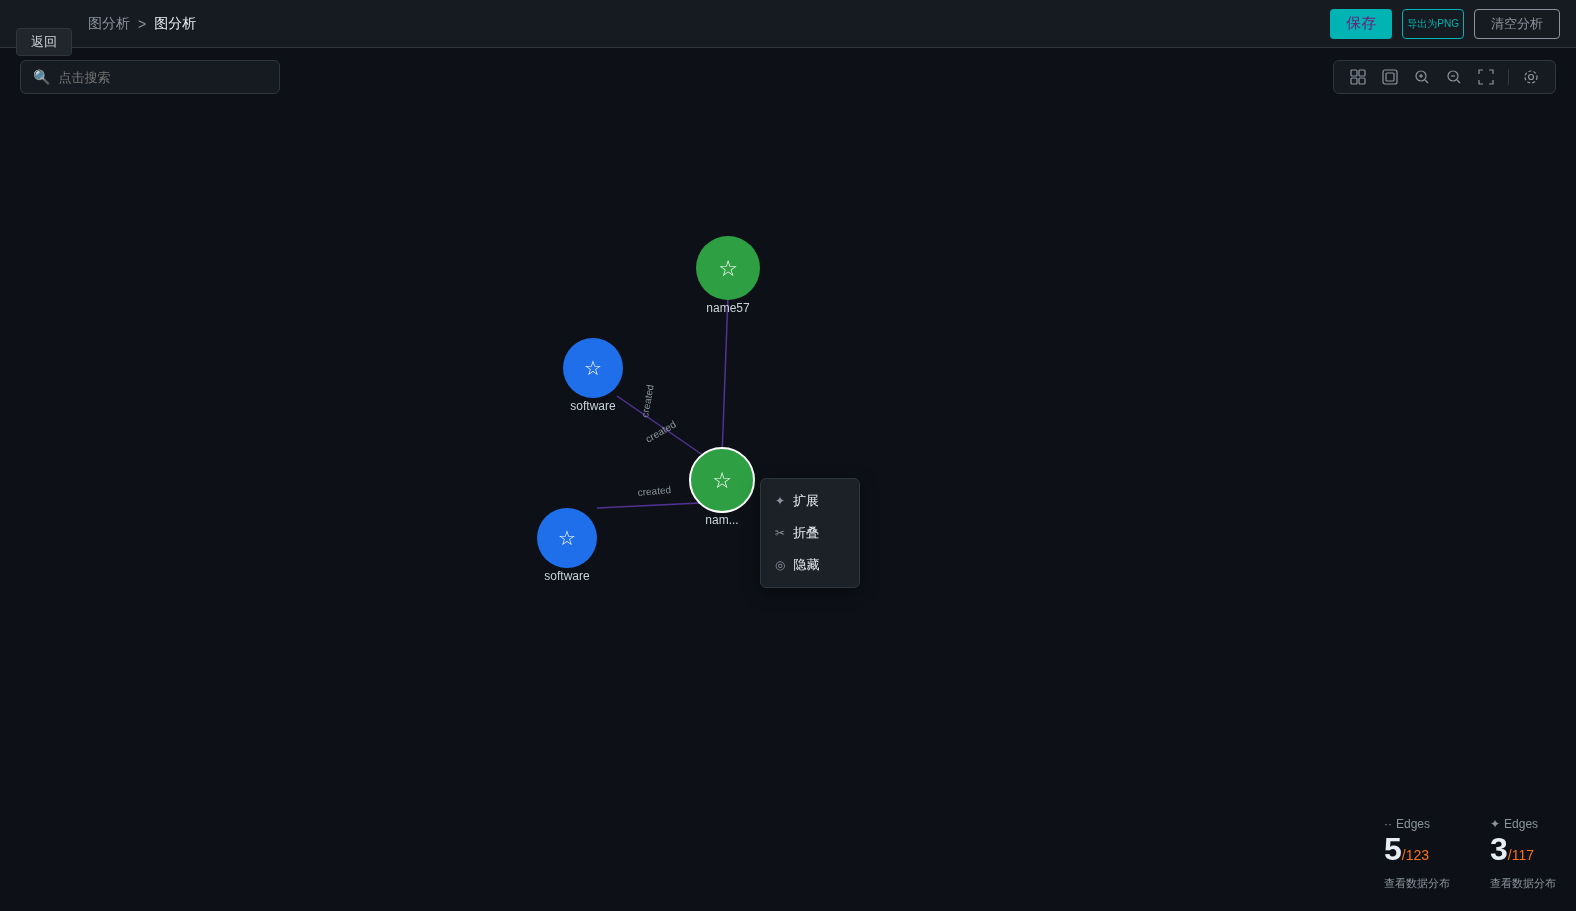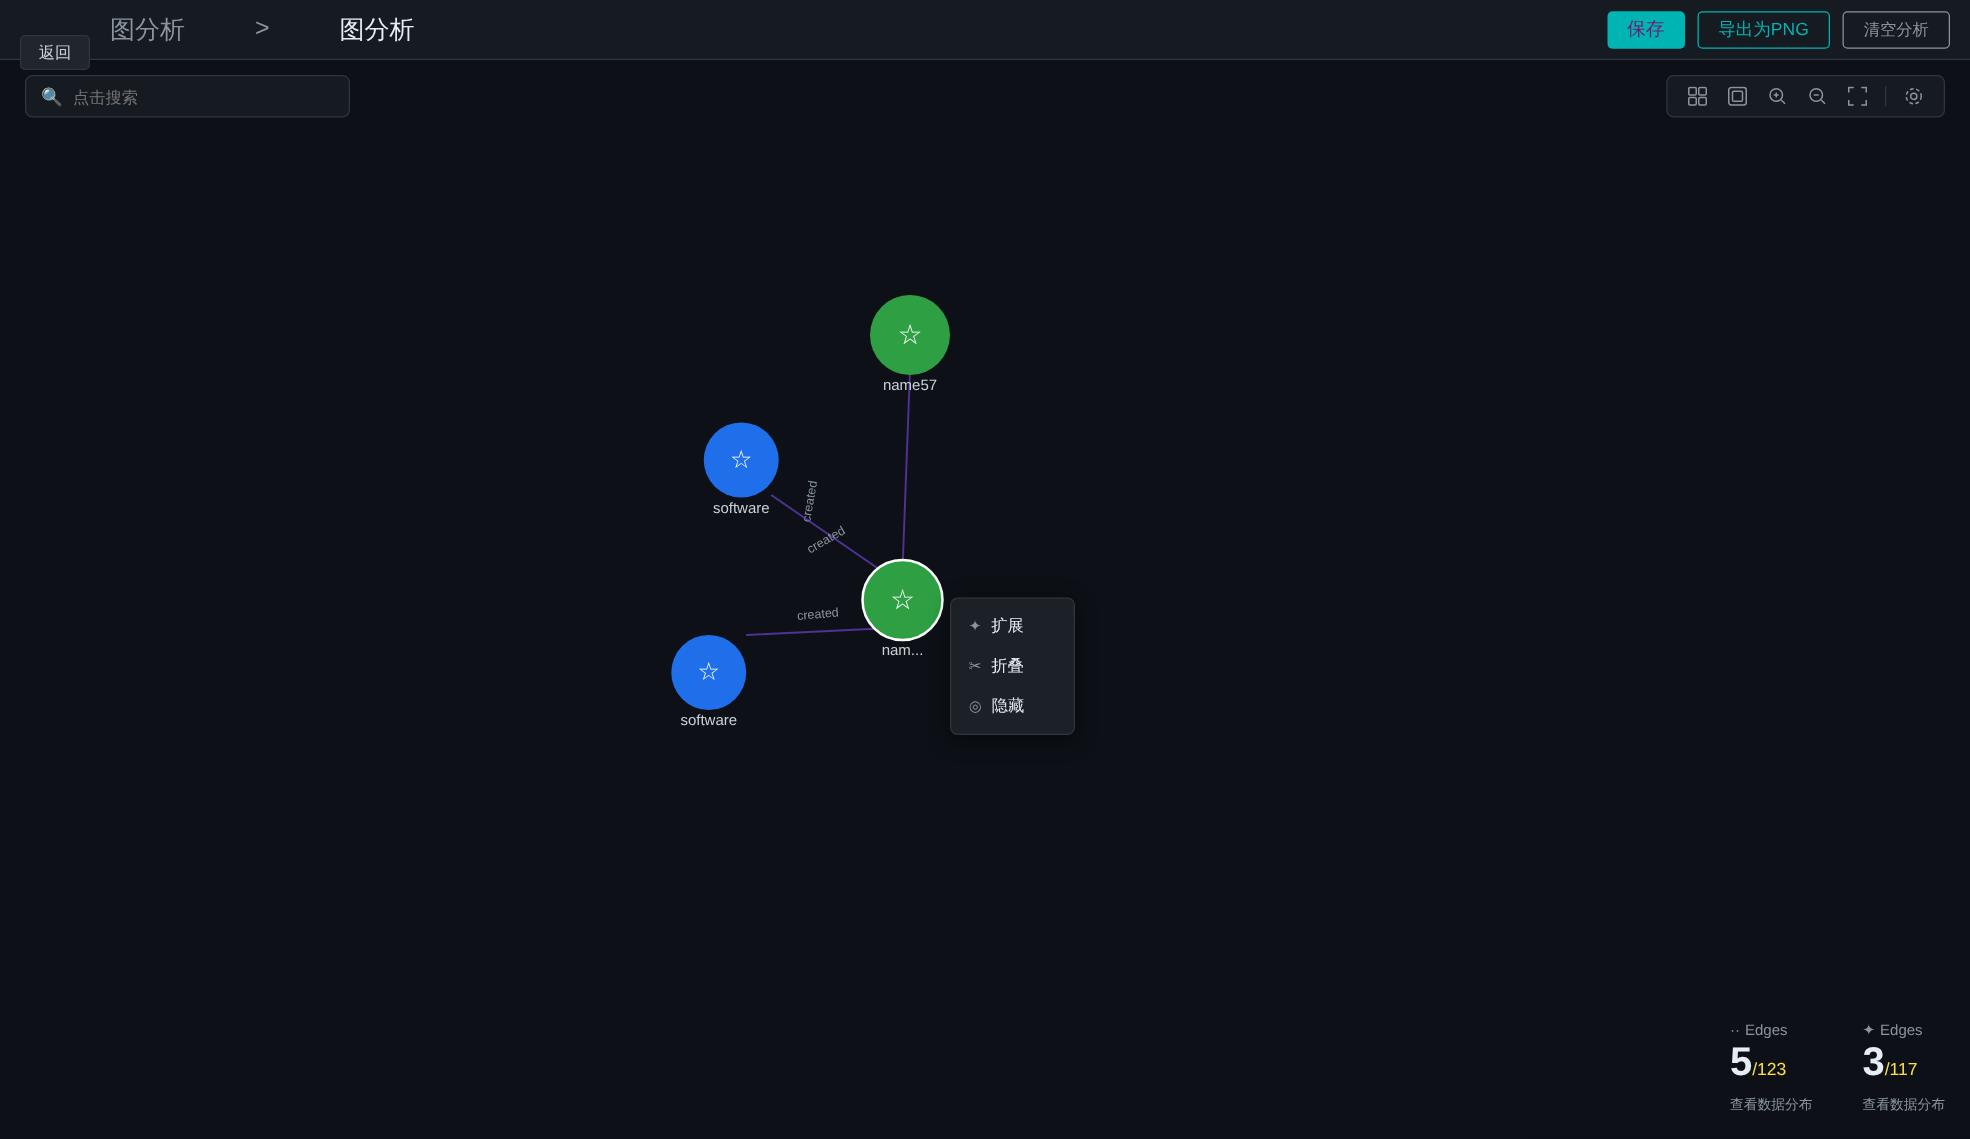--- a/index.html
+++ b/index.html
@@ -32,23 +32,22 @@
       border-radius: 4px;
       padding: 4px 14px;
       font-size: 13px;
       cursor: pointer;
       margin-top: 36px;
     }
     .header-breadcrumb {
       display: flex;
       align-items: center;
       margin-left: 16px;
-      font-size: 20px;
-      color: #8b949e;
-      gap: 48px;
+      font-size: 14px;
+      color: #8b949e;
     }
     .header-breadcrumb .sep {
       margin: 0 8px;
       color: #8b949e;
     }
     .header-breadcrumb .current {
       color: #e6edf3;
       font-weight: 500;
     }
     .header-actions {
@@ -63,22 +62,22 @@
       border-radius: 4px;
       padding: 5px 16px;
       font-size: 15px;
       cursor: pointer;
     }
     .btn-export {
       background: transparent;
       border: 1px solid #00b4b4;
       color: #00b4b4;
       border-radius: 4px;
-      padding: 5px 16px;
-      font-size: 14px;
+      padding: 5px 4px;
+      font-size: 10px;
       cursor: pointer;
     }
     .btn-clear {
       background: transparent;
       border: 1px solid #8b949e;
       color: #8b949e;
       border-radius: 4px;
       padding: 5px 16px;
       font-size: 13px;
       cursor: pointer;
@@ -211,21 +210,21 @@
       margin-bottom: 2px;
     }
     .stat-value {
       font-size: 32px;
       font-weight: bold;
       color: #e6edf3;
       line-height: 1;
     }
     .stat-value .total {
       font-size: 14px;
-      color: #fde047;
+      color: #f97316;
       font-weight: normal;
     }
     .stat-sub {
       font-size: 11px;
       color: #8b949e;
       margin-top: 11px;
       cursor: pointer;
       text-decoration: underline;
       text-decoration-color: transparent;
       font-family: Liberation Mono, monospace;

